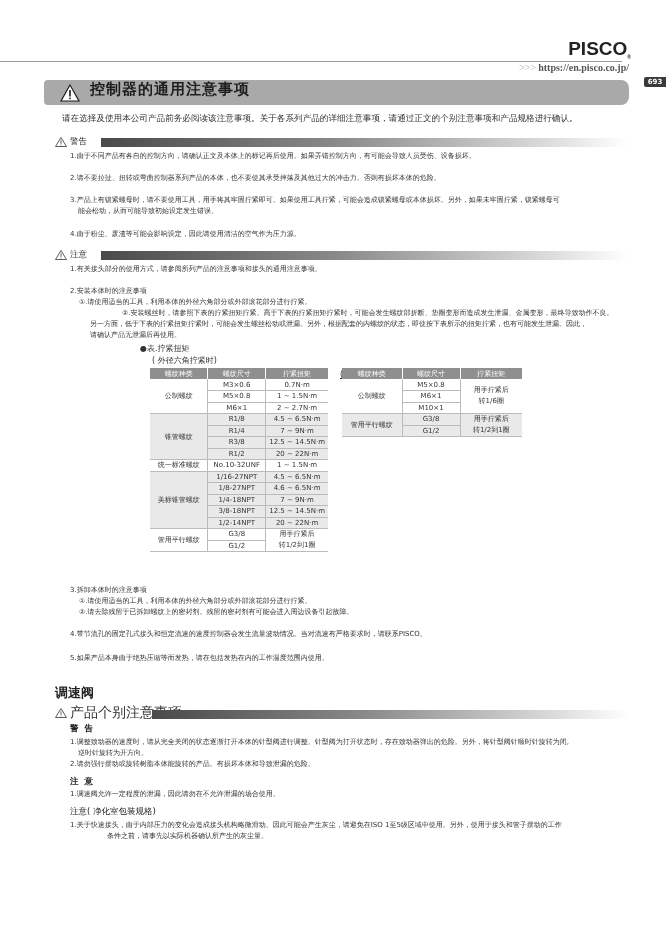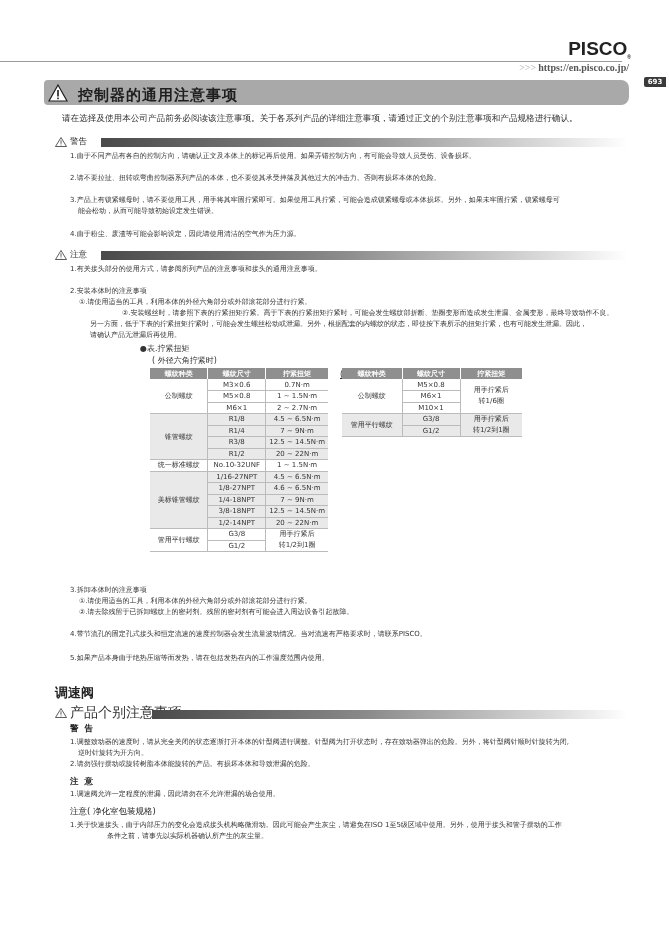--- a/index.html
+++ b/index.html
@@ -7,36 +7,36 @@
   body { position: relative; font-family: "DejaVu Sans", "Liberation Sans", sans-serif; color: #333333; }
 
   .header-line { position: absolute; left: 0; top: 61px; width: 622px; height: 1px; background: #9a9a9a; }
   .logo { position: absolute; right: 38px; top: 38px; font-family: "Liberation Sans", sans-serif; font-size: 19px; font-weight: bold; color: #222222; letter-spacing: 0px; }
   .logo-reg { font-size: 5px; vertical-align: bottom; }
   .url { position: absolute; right: 40px; top: 62px; font-family: "Liberation Serif", serif; font-size: 10px; color: #555555; }
   .url-arrow { color: #aaaaaa; margin-right: 2px; }
   .url-main { font-weight: bold; }
   .page-num { position: absolute; left: 644px; top: 77px; width: 22px; height: 10px; background: #3a3a3a; color: #ffffff; font-size: 7px; font-weight: bold; line-height: 10px; text-align: center; border-radius: 2px 0 0 2px; }
 
-  .title-banner { position: absolute; left: 44px; top: 80px; width: 585px; height: 25px; background: #a9a9a9; border-radius: 4px 8px 8px 4px; display: flex; align-items: flex-end; }
+  .title-banner { position: absolute; left: 44px; top: 80px; width: 585px; height: 25px; background: #a9a9a9; border-radius: 4px 8px 8px 4px; display: flex; align-items: flex-start; padding-left: 12px; }
   .title-icon-box { width: 28px; height: 25px; display: flex; align-items: center; justify-content: center; }
   .title-text { font-size: 15px; font-weight: bold; color: #1e1e1e; margin-left: 6px; letter-spacing: 1px; }
 
   .intro { position: absolute; left: 62px; top: 113px; font-size: 8.6px; color: #333333; white-space: nowrap; }
 
   .sec-head { position: absolute; left: 55px; height: 10px; display: flex; align-items: center; }
   .sec-head .lbl { font-size: 8.5px; color: #333; margin-left: 3px; white-space: nowrap; }
   .sec-bar { position: absolute; height: 9px; background: linear-gradient(90deg, #4a4a4a 0%, #8a8a8a 45%, #dcdcdc 85%, #ffffff 100%); }
 
   .p { position: absolute; left: 70px; font-size: 7px; line-height: 10.5px; color: #333; white-space: nowrap; }
   .p.ind { left: 79px; }
   .p.ind2 { left: 90px; }
 
   table.tq { position: absolute; border-collapse: collapse; font-size: 7px; color: #333; }
-  table.tq th { background: #8f8f8f; color: #ffffff; font-weight: bold; height: 11px; border-right: 1px solid #ffffff; padding: 0 4px; }
+  table.tq th { background: #8f8f8f; color: #ffffff; font-weight: normal; height: 11px; border-right: 1px solid #ffffff; padding: 0 4px; }
   table.tq th:last-child { border-right: none; }
   table.tq td { height: 11.5px; text-align: center; border-bottom: 1px solid #bbbbbb; padding: 0 3px; white-space: nowrap; }
   table.tq td.kind { border-right: 1px solid #bbbbbb; }
   table.tq td.size { border-right: 1px solid #bbbbbb; }
   table.tq tr.g td.kind, table.tq tr.g td.size, table.tq tr.g td.tq { background: #e9e9e9; }
 
   .tbl-cap { position: absolute; font-size: 8px; color: #333; white-space: nowrap; }
 
   .h-section { position: absolute; left: 55px; top: 684px; font-size: 13px; font-weight: bold; color: #222; }
   .sub-h { position: absolute; left: 70px; font-size: 8.5px; font-weight: bold; color: #222; letter-spacing: 6px; }

